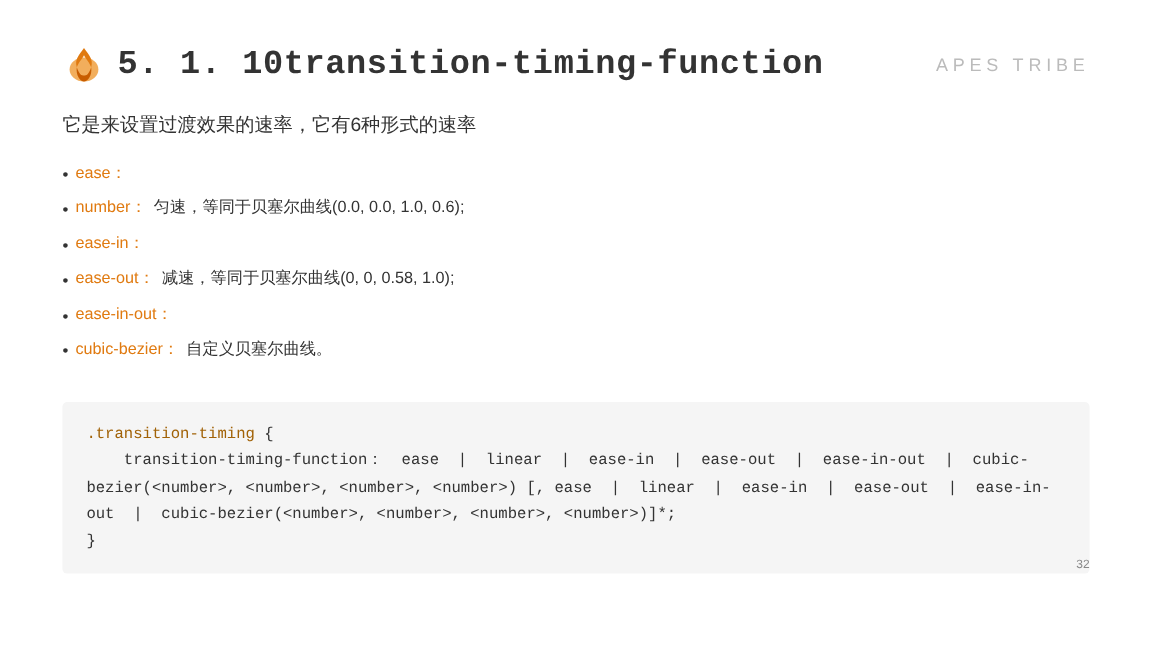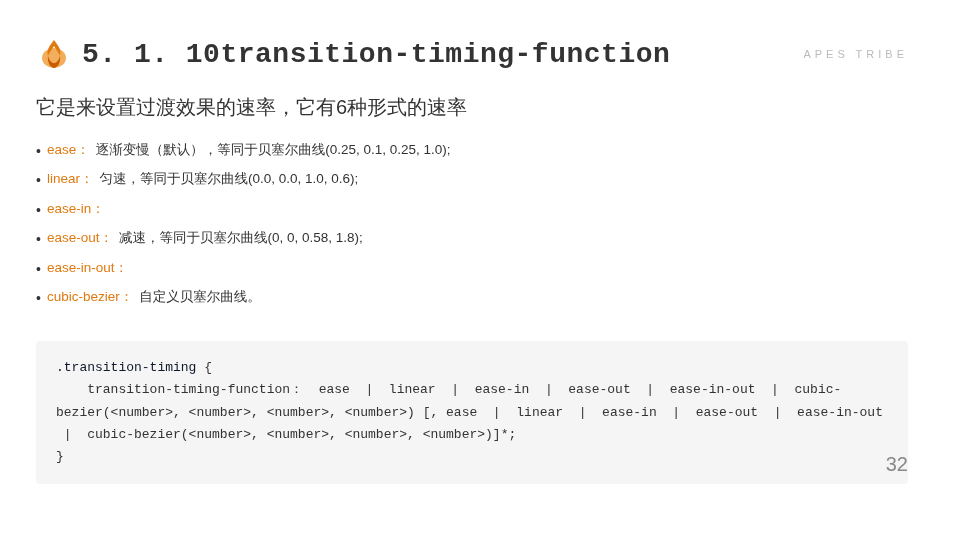--- a/index.html
+++ b/index.html
@@ -14,21 +14,21 @@
       background: #fff;
       font-family: "Microsoft YaHei", "PingFang SC", "Hiragino Sans GB", sans-serif;
       overflow: hidden;
       position: relative;
     }
 
     .slide {
       width: 960px;
       height: 496px;
       background: #fff;
-      padding: 36px 52px 28px 36px;
+      padding: 36px 52px 28px 52px;
       position: relative;
     }
 
     .header {
       display: flex;
       align-items: center;
       justify-content: space-between;
       margin-bottom: 22px;
     }
 
@@ -45,29 +45,29 @@
 
     .title-text {
       font-size: 28px;
       font-weight: bold;
       color: #333;
       font-family: "Courier New", monospace;
       letter-spacing: 0.5px;
     }
 
     .brand {
-      font-size: 11px;
+      font-size: 15px;
       color: #bbb;
       letter-spacing: 4px;
       font-weight: 400;
       text-transform: uppercase;
     }
 
     .subtitle {
-      font-size: 20px;
+      font-size: 16px;
       color: #333;
       margin-bottom: 18px;
       font-weight: 400;
     }
 
     .bullet-list {
       list-style: none;
       margin-bottom: 32px;
     }
 
@@ -99,28 +99,28 @@
       border-radius: 4px;
       padding: 16px 20px;
       font-family: "Courier New", "Consolas", monospace;
       font-size: 13px;
       color: #333;
       line-height: 1.7;
       margin-top: 10px;
     }
 
     .code-block .code-keyword {
-      color: #0f172a;
+      color: #a16207;
     }
 
     .page-number {
       position: absolute;
       bottom: 20px;
       right: 52px;
-      font-size: 20px;
+      font-size: 10px;
       color: #888;
     }
   </style>
 </head>
 <body>
 
 <div class="slide">
 
   <div class="header">
     <div class="title-row">
@@ -133,32 +133,31 @@
       <span class="title-text">5. 1. 10transition-timing-function</span>
     </div>
     <span class="brand">APES  TRIBE</span>
   </div>
 
   <p class="subtitle">它是来设置过渡效果的速率，它有6种形式的速率</p>
 
   <ul class="bullet-list">
     <li>
       <span class="keyword">ease：</span>
-      <span>逐渐变慢（默认），等同于贝塞尔曲线(0.25, 0.1, 0.25, 1.0);</span>
     </li>
     <li>
-      <span class="keyword">linear：</span>
+      <span class="keyword">number：</span>
       <span>匀速，等同于贝塞尔曲线(0.0, 0.0, 1.0, 0.6);</span>
     </li>
     <li>
       <span class="keyword">ease-in：</span>
     </li>
     <li>
       <span class="keyword">ease-out：</span>
-      <span>减速，等同于贝塞尔曲线(0, 0, 0.58, 1.8);</span>
+      <span>减速，等同于贝塞尔曲线(0, 0, 0.58, 1.0);</span>
     </li>
     <li>
       <span class="keyword">ease-in-out：</span>
     </li>
     <li>
       <span class="keyword">cubic-bezier：</span>
       <span>自定义贝塞尔曲线。</span>
     </li>
   </ul>
 

